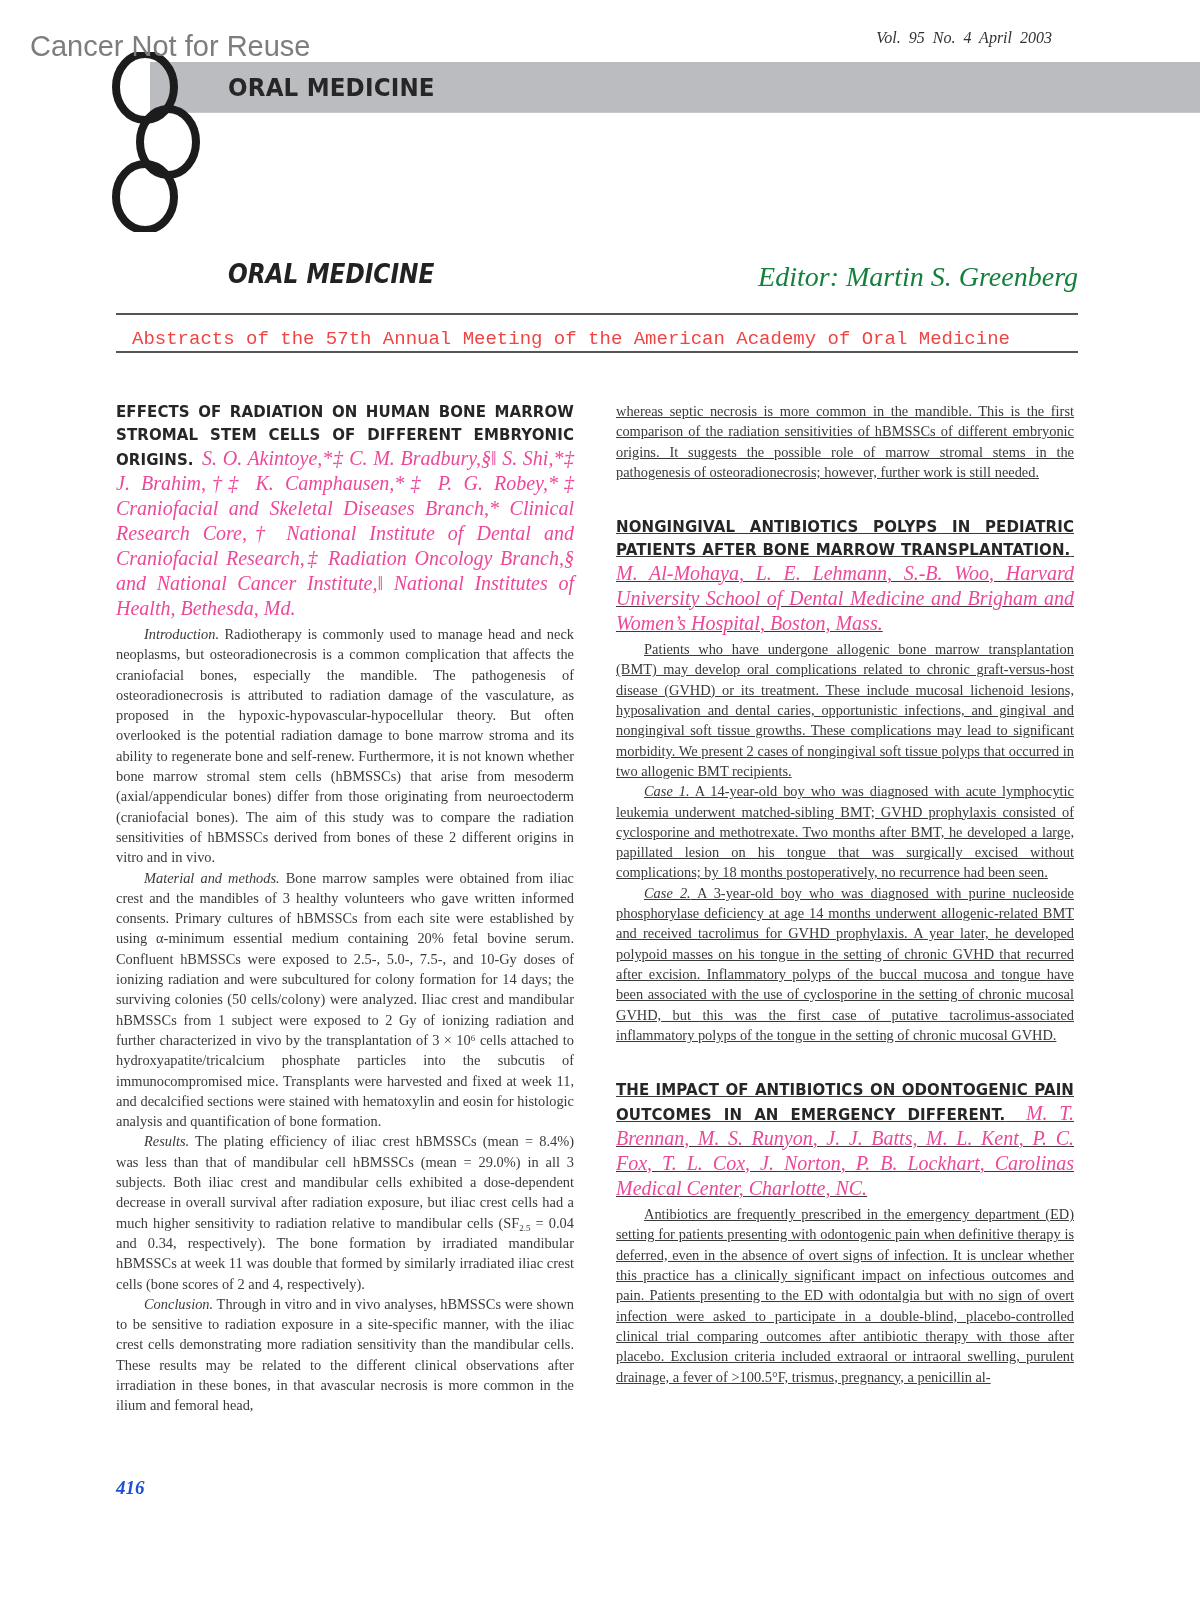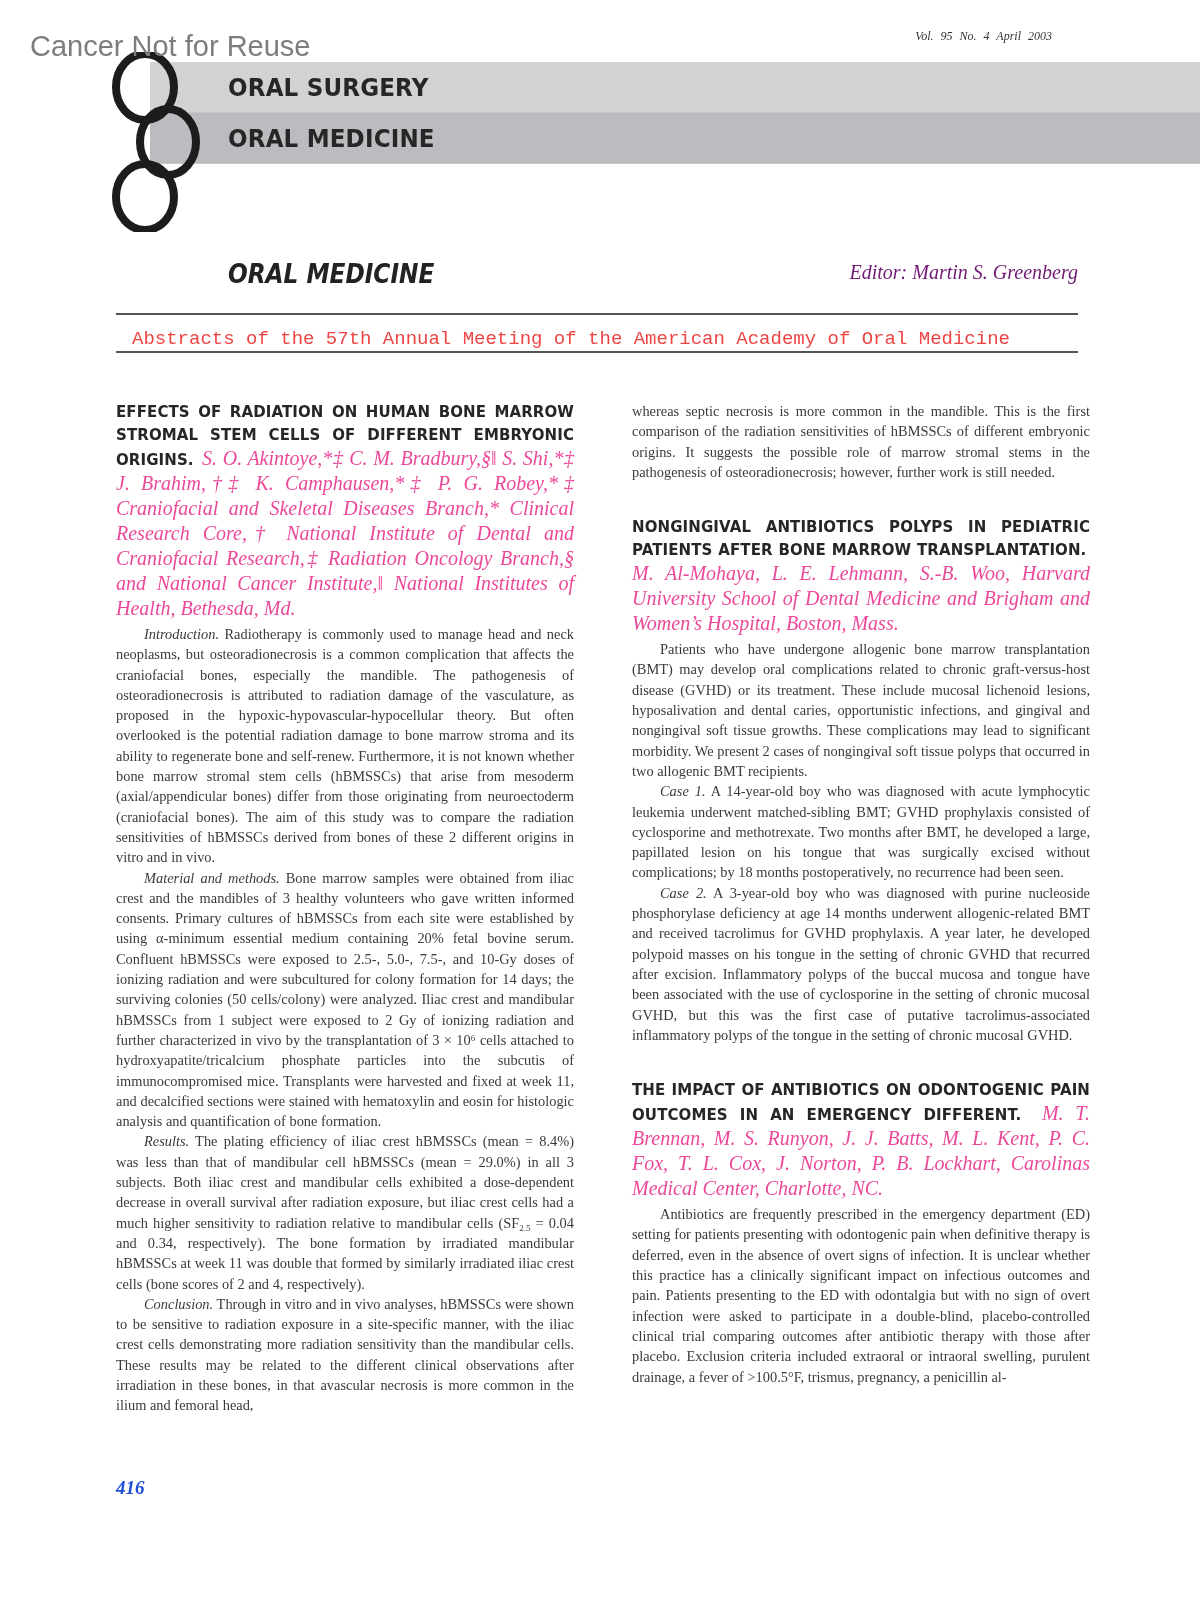--- a/index.html
+++ b/index.html
@@ -1,52 +1,49 @@
 <!DOCTYPE html>
 <html><head>
 <meta charset="utf-8">
 <style>
   html, body { margin: 0; padding: 0; background: #ffffff; }
   body { width: 1200px; height: 1621px; position: relative; overflow: hidden; color: #2a2a2a; }
   .watermark { position: absolute; left: 30px; top: 30px; font-family: "Liberation Sans", sans-serif; font-size: 29px; color: #7d7d7d; z-index: 5; letter-spacing: 0px; }
-  .issue-info { position: absolute; right: 148px; top: 29px; font-family: "Liberation Serif", serif; font-style: italic; font-size: 12px; color: #333; word-spacing: 4px; }
+  .issue-info { position: absolute; right: 148px; top: 29px; font-family: "Liberation Serif", serif; font-style: italic; font-size: 16px; color: #333; word-spacing: 4px; }
   .banner { position: absolute; left: 150px; top: 62px; width: 1050px; }
   .band { height: 50px; display: flex; align-items: center; padding-left: 78px; font-family: "DejaVu Sans", sans-serif; font-weight: bold; font-size: 25px; color: #262626; letter-spacing: 0.2px; border-bottom: 1px solid #c7c8ca; }
   .band.b1 { background: #d1d2d4; }
   .band.b2 { background: #bbbcbf; }
   .band.b3 { background: #a8a9ac; }
   .band-label { transform: scaleX(0.92); transform-origin: left center; display: inline-block; }
   .rings { position: absolute; left: 105px; top: 52px; width: 100px; height: 180px; z-index: 3; }
   .section-head { position: absolute; left: 228px; top: 258px; width: 850px; height: 40px; }
   .section-title { position: absolute; left: 0; top: 0; font-family: "DejaVu Sans", sans-serif; font-style: italic; font-weight: bold; font-size: 27px; color: #222; transform: scaleX(0.86); transform-origin: left center; }
-  .editor { position: absolute; right: 0; top: 3px; font-family: "Liberation Serif", serif; font-style: italic; font-size: 20px; color: #701a75; }
+  .editor { position: absolute; right: 0; top: 3px; font-family: "Liberation Serif", serif; font-style: italic; font-size: 28px; color: #15803d; }
   .rule { position: absolute; left: 116px; width: 962px; height: 2px; background: #555; }
   .subtitle { position: absolute; left: 132px; top: 328px; font-family: Liberation Mono, monospace; font-size: 19px; color: #ef4444; }
   .col { position: absolute; width: 458px; font-family: "Liberation Serif", serif; font-size: 14.4px; line-height: 20.3px; text-align: justify; color: #3a3a3a; hyphens: manual; }
   .col-left { left: 116px; top: 401px; }
-  .col-right { left: 632px; top: 401px; }
+  .col-right { left: 616px; top: 401px; text-decoration: underline; }
   .abs-title { font-family: "DejaVu Sans", sans-serif; font-weight: bold; font-size: 15px; color: #262626; letter-spacing: 0.1px; }
   .authors { font-style: italic; font-size: 20px; color: #ec4899; }
   .abstract-head { line-height: 23px; margin: 0 0 2px 0; text-align: justify; }
   p.body { margin: 0; text-indent: 28px; }
   .lbl { font-style: italic; }
   .gap { height: 34px; }
   sub { font-size: 9px; line-height: 0; margin-top: 36px; }
   .page-number { position: absolute; left: 116px; top: 1477px; font-family: "Liberation Serif", serif; font-style: italic; font-weight: bold; font-size: 19px; color: #1d4ed8; }
 </style>
 </head>
 <body>
 
 <div class="watermark">Cancer Not for Reuse</div>
 <div class="issue-info">Vol. 95   No. 4   April 2003</div>
 
 <div class="banner">
-  <div class="band b1">
-      <span class="band-label">ORAL SURGERY</span>
-    </div>
   <div class="band b2">
       <span class="band-label">ORAL MEDICINE</span>
     </div>
 </div>
 
 <svg class="rings" viewBox="0 0 100 180">
   <ellipse cx="40" cy="35" rx="29" ry="33" fill="none" stroke="#1c1c1c" stroke-width="8"></ellipse>
   <ellipse cx="63" cy="90" rx="28" ry="33" fill="none" stroke="#1c1c1c" stroke-width="8"></ellipse>
   <ellipse cx="40" cy="145" rx="29" ry="33" fill="none" stroke="#1c1c1c" stroke-width="8"></ellipse>
 </svg>

